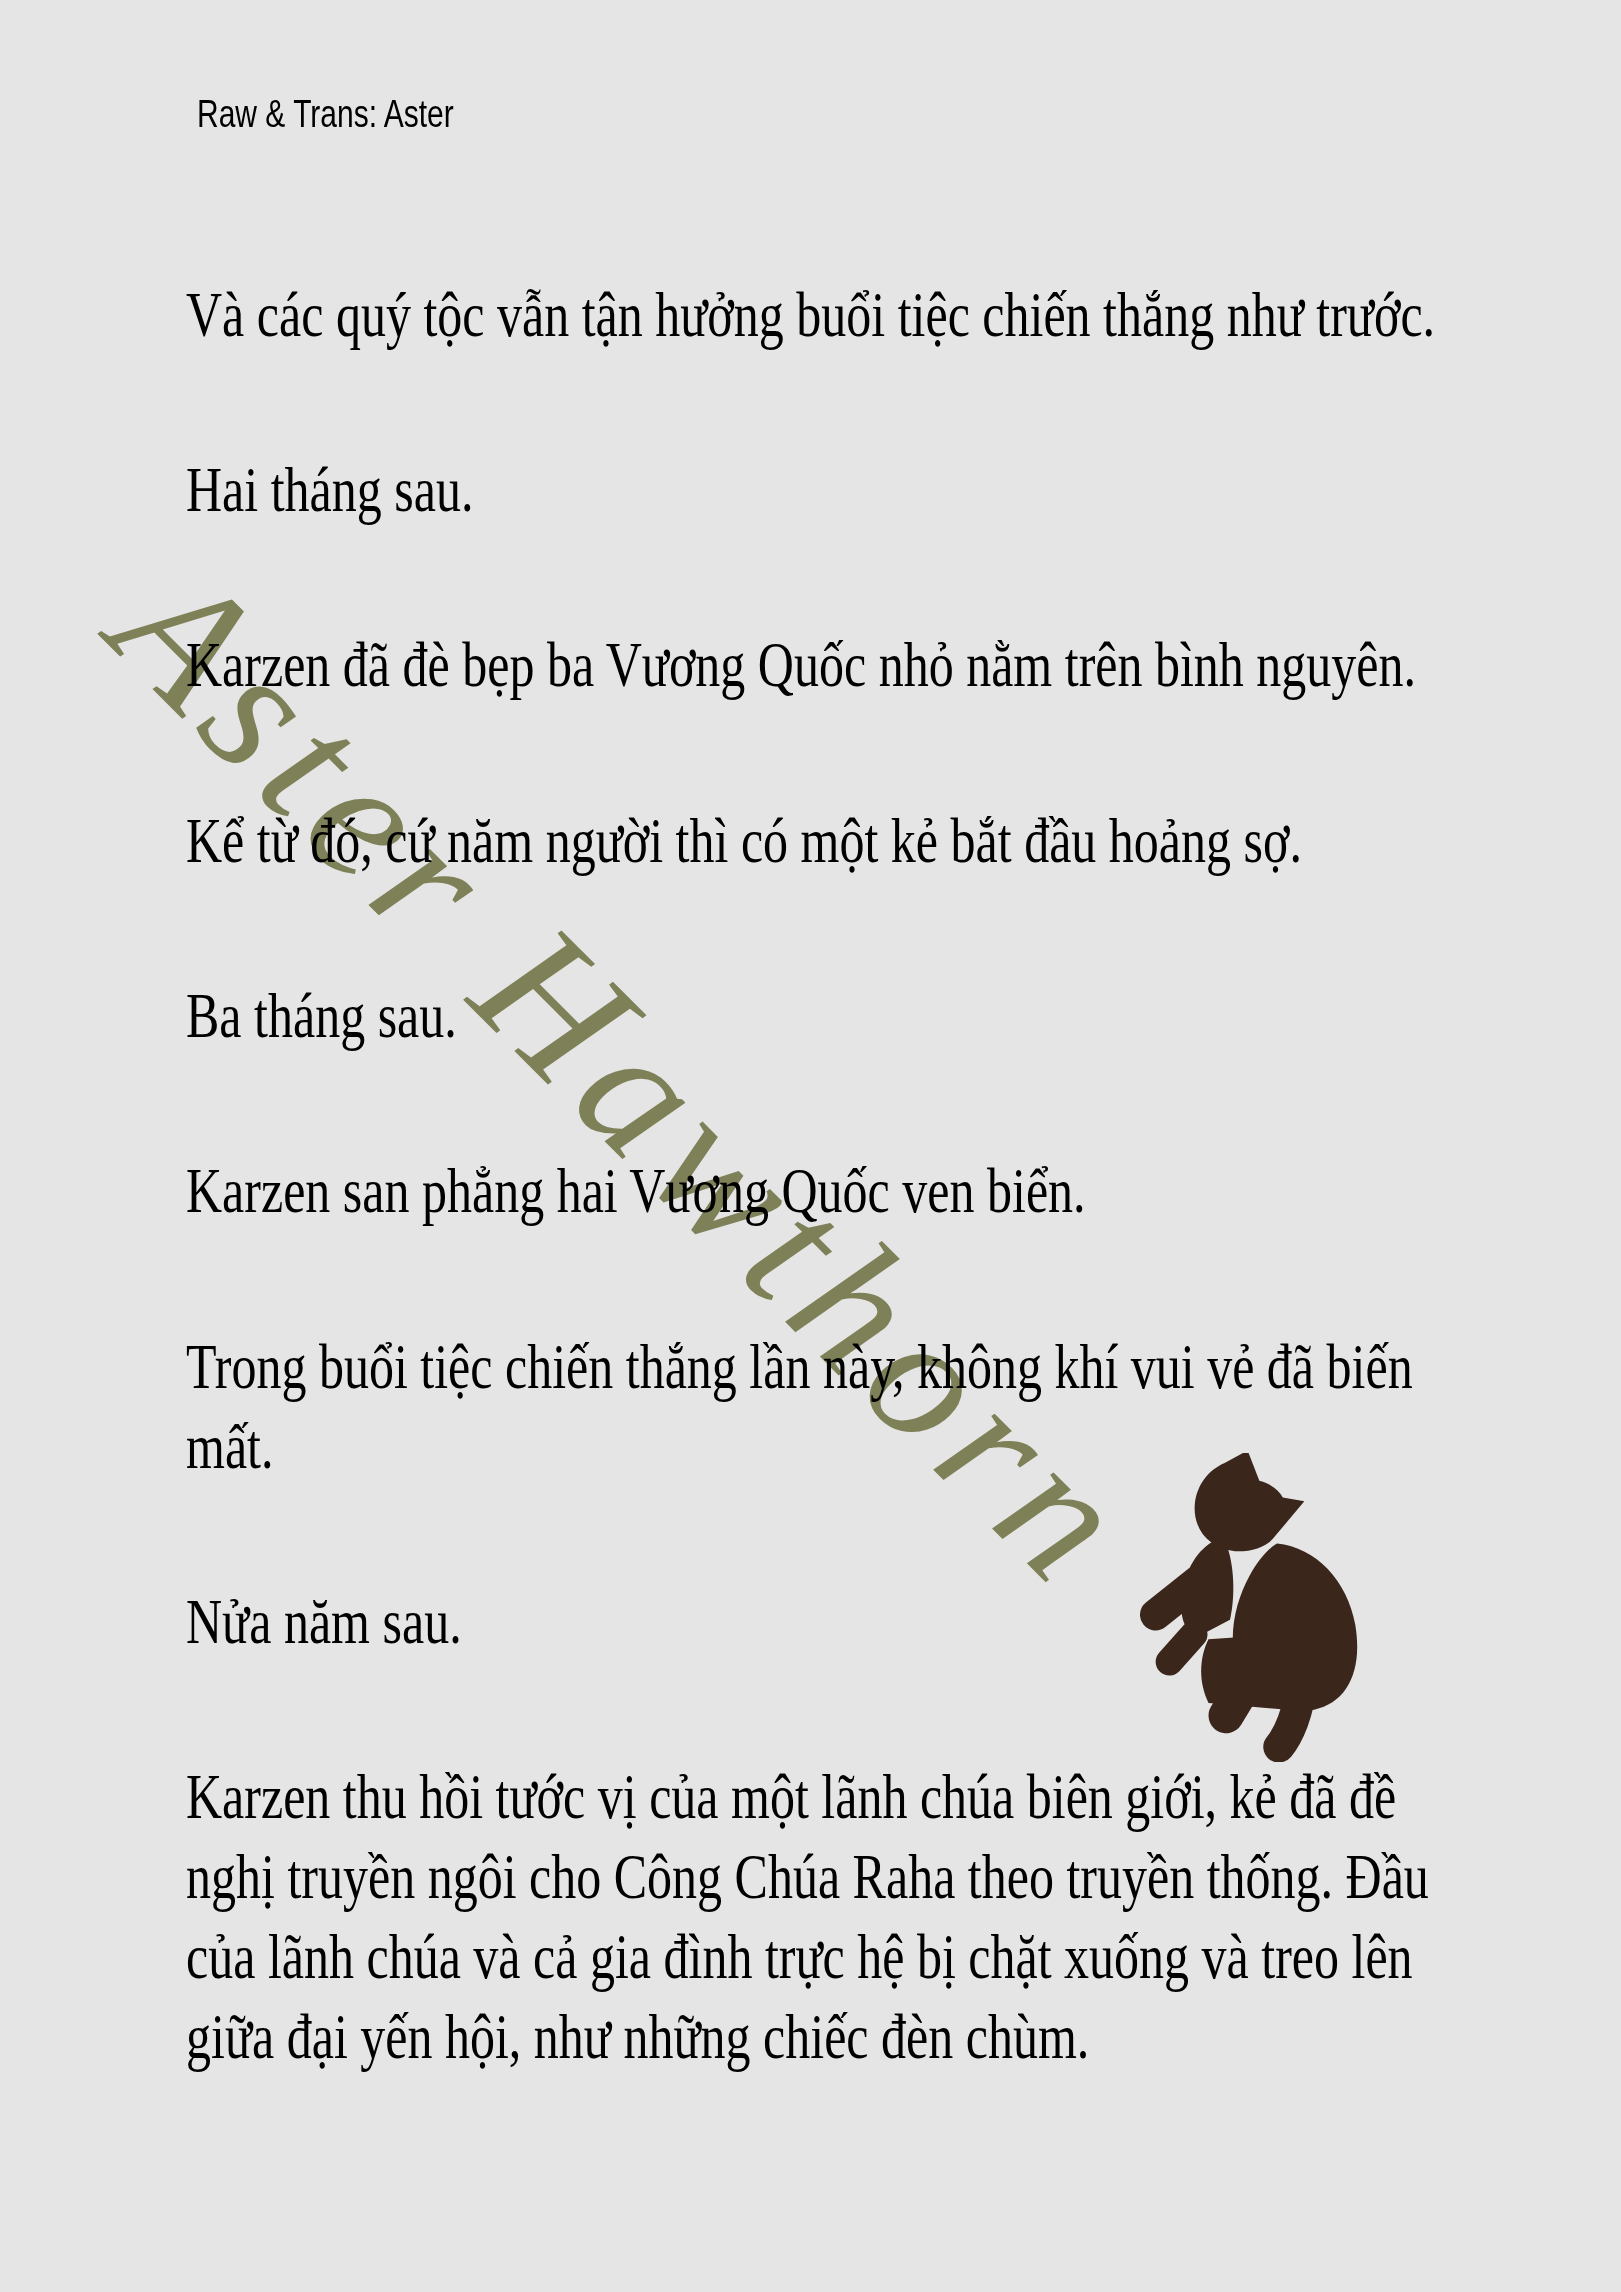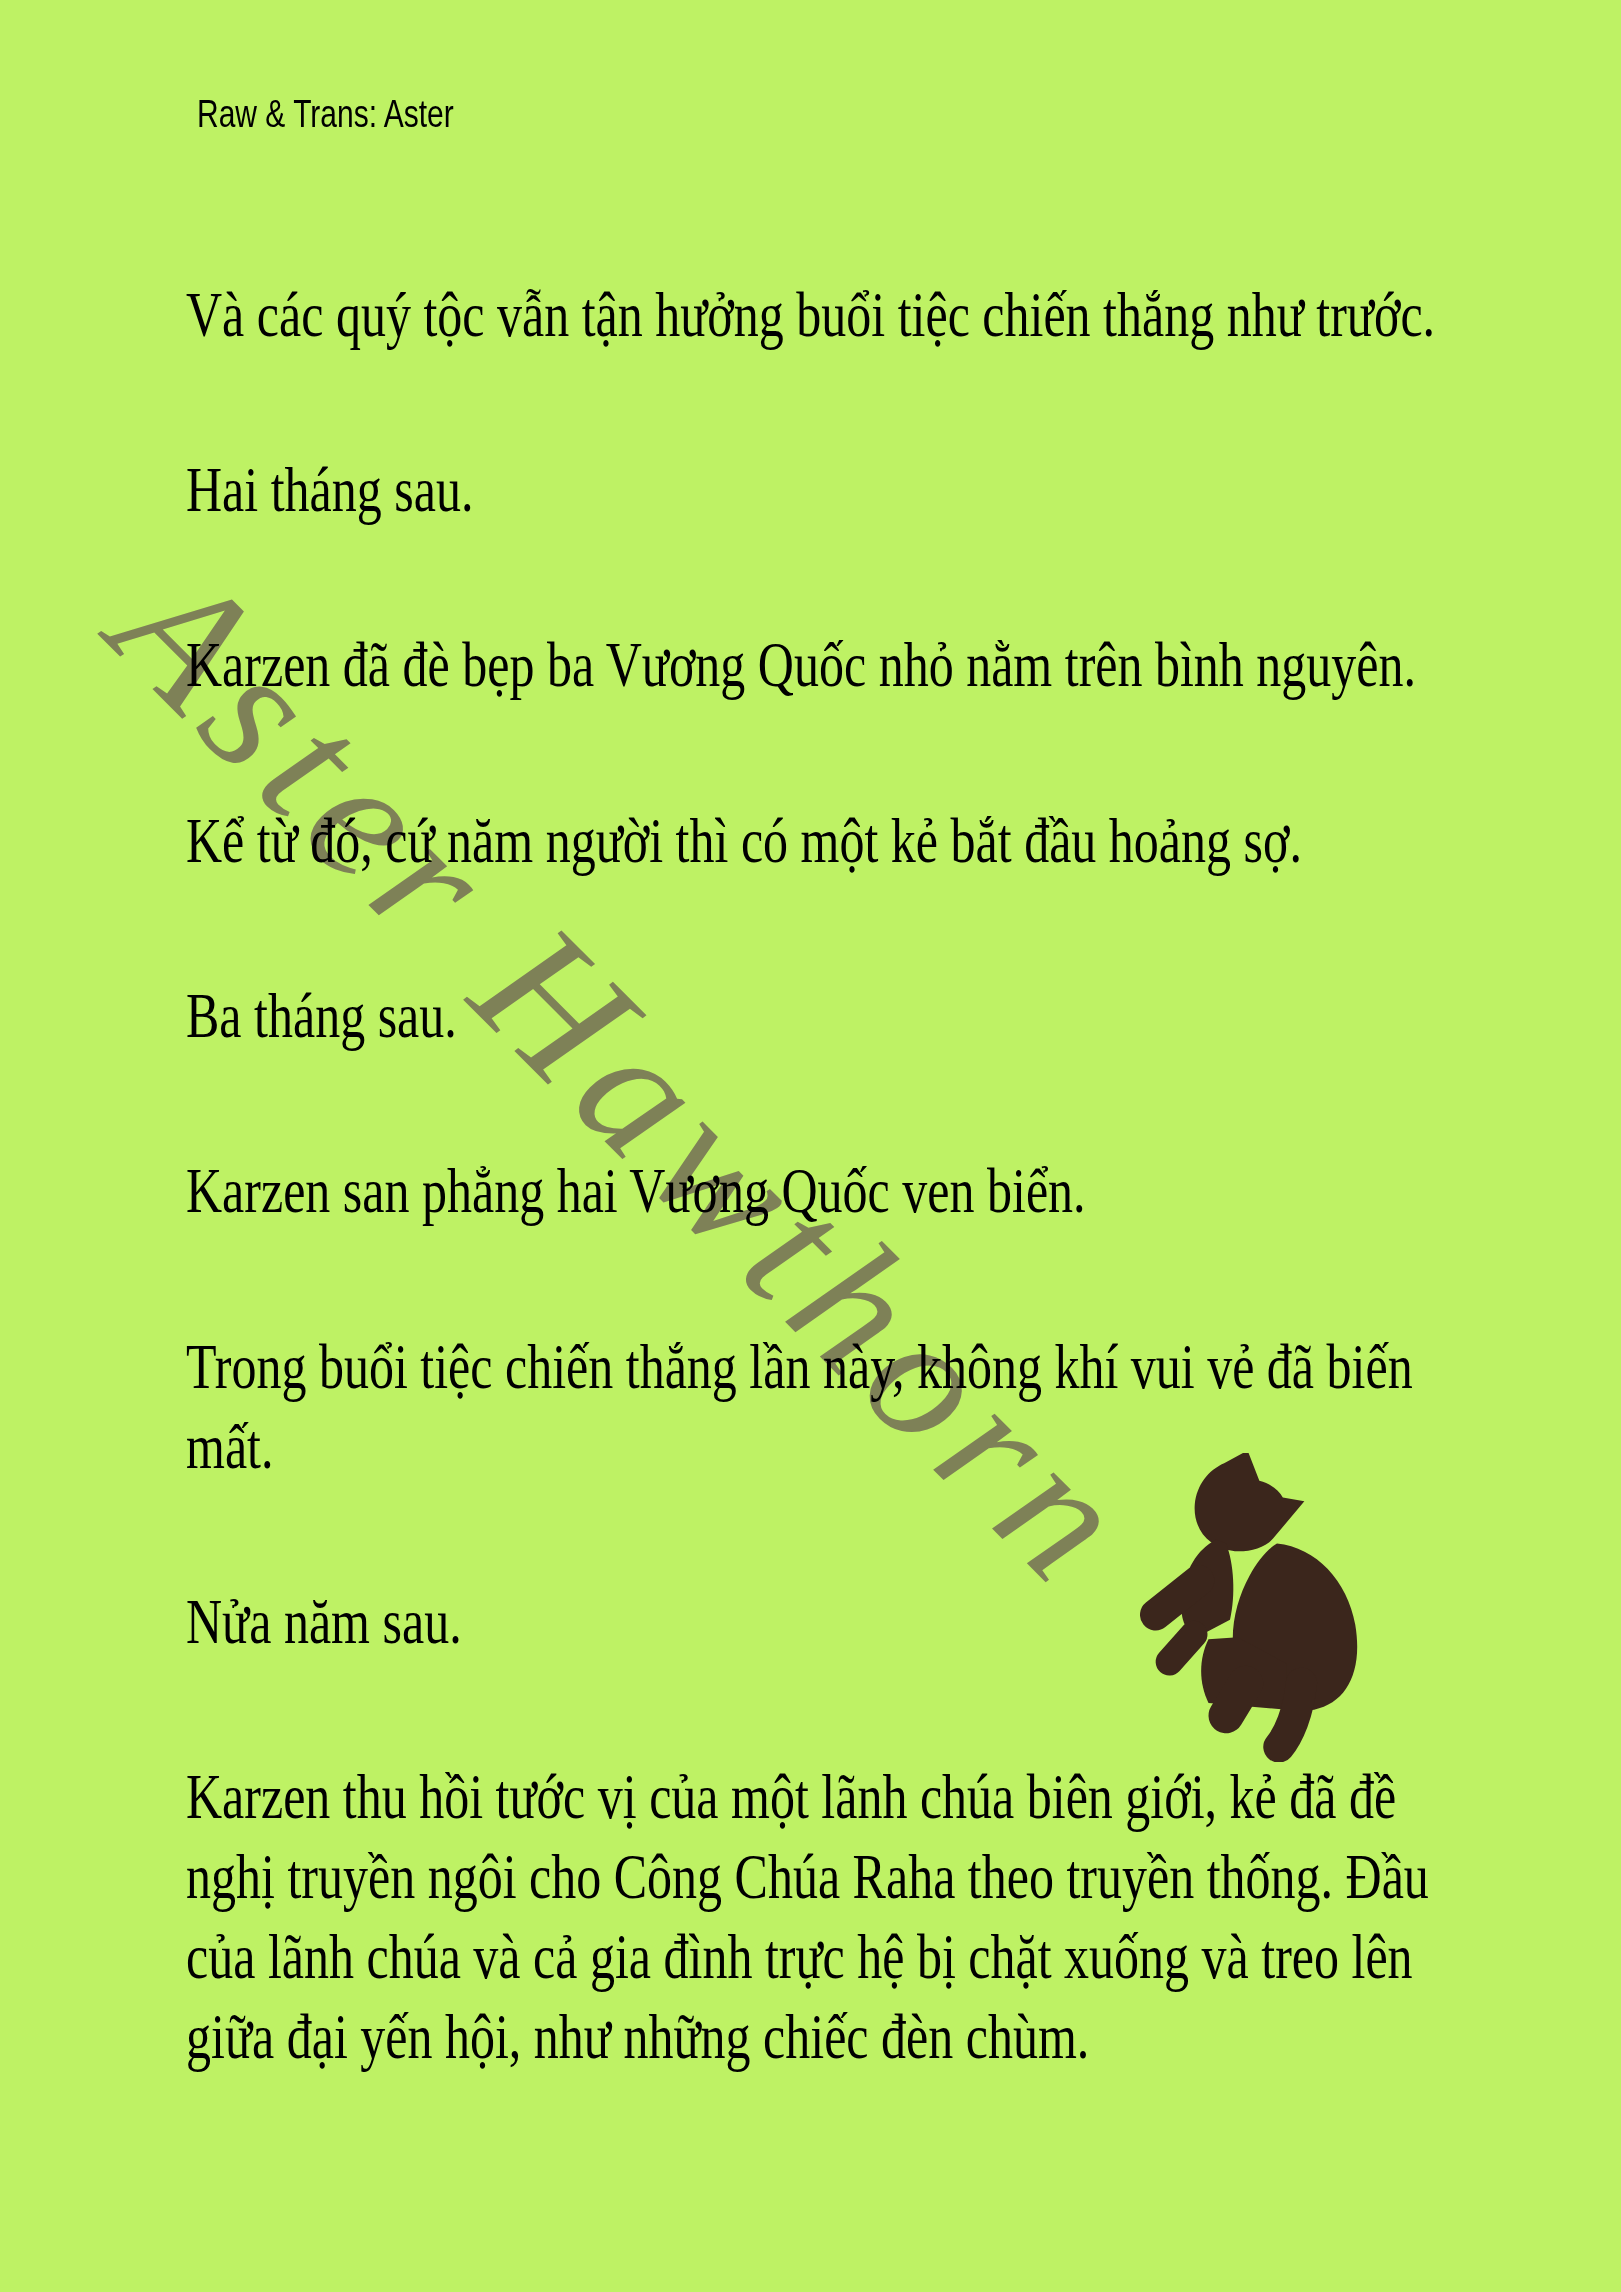--- a/index.html
+++ b/index.html
@@ -7,21 +7,21 @@
     width: 1621px;
     height: 2293px;
     background: #ffffff;
     position: relative;
     overflow: hidden;
     font-family: "Liberation Serif", serif;
   }
   .page {
     position: absolute;
     inset: 0;
-    background: #bef264;
+    background: #e5e5e5;
     padding-left: 24px;
   }
   
   .credit {
     position: absolute;
     left: 197px;
     top: 93px;
     font-family: "Liberation Sans", sans-serif;
     font-size: 30px;
     color: #000000;

